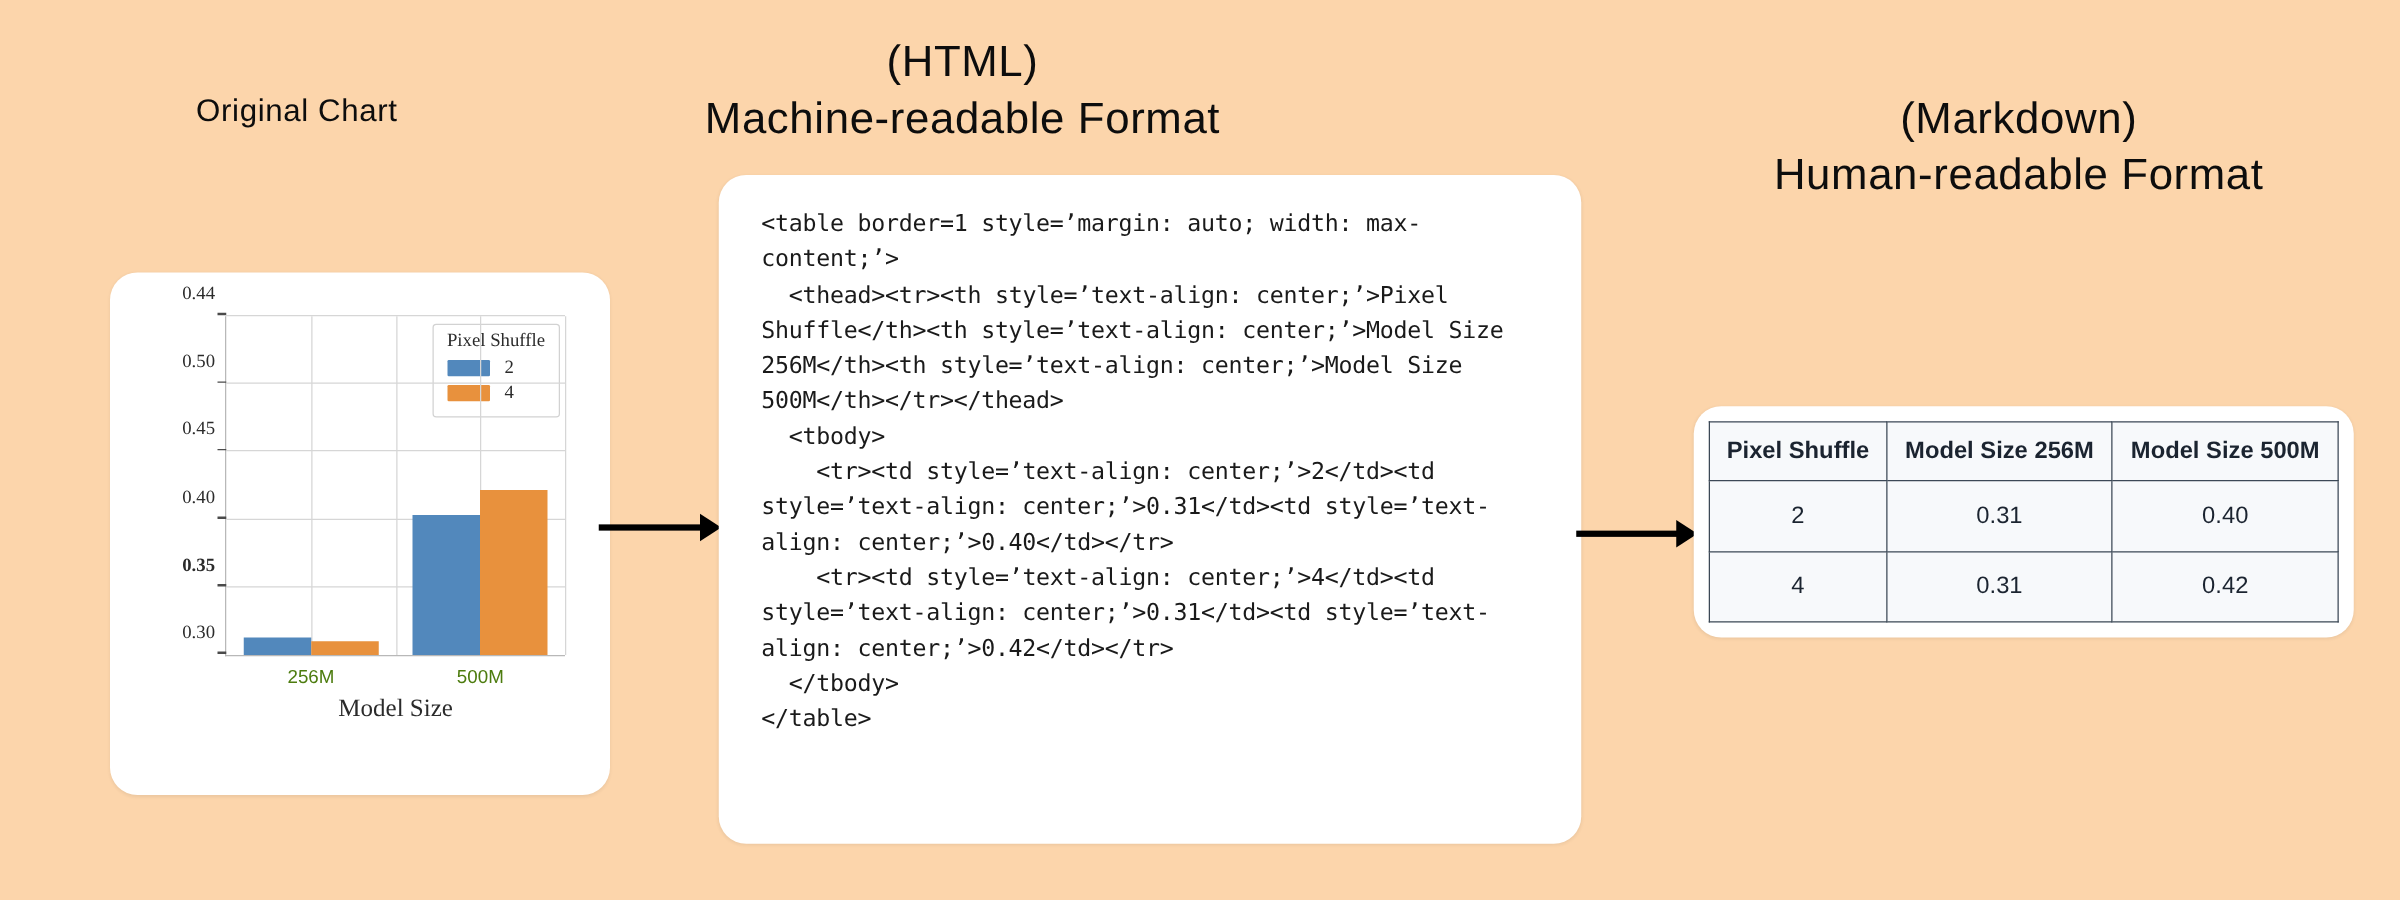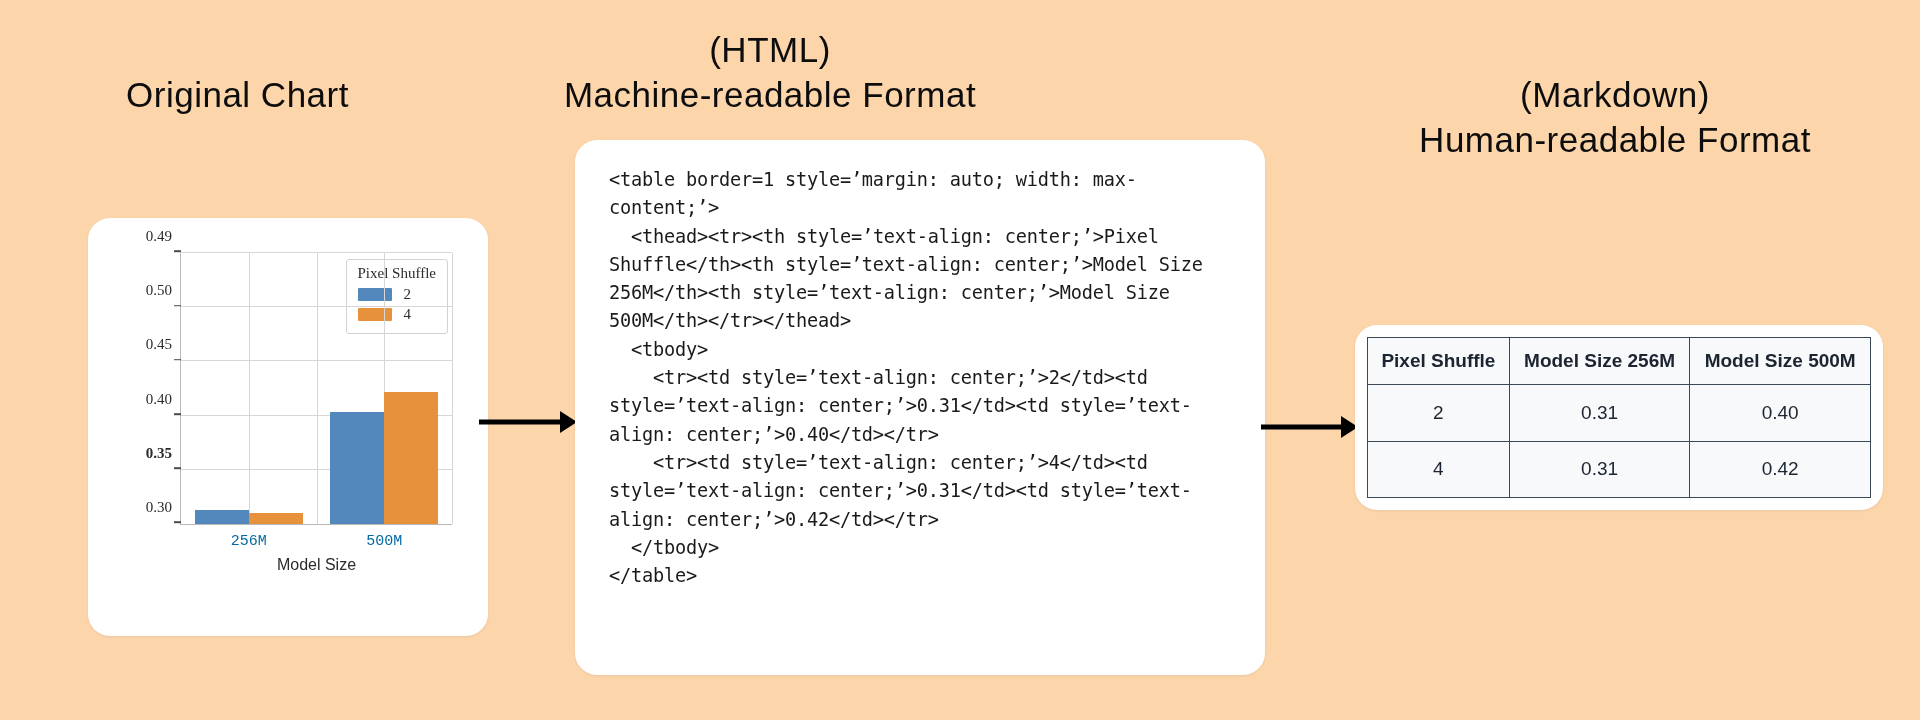--- a/index.html
+++ b/index.html
@@ -11,21 +11,21 @@
   }
   .panel-title{
     position:absolute;
     text-align:center;
     font-family:"Liberation Sans",sans-serif;
     font-weight:400;
     color:#0d0d0d;
     letter-spacing:0.5px;
     line-height:1.28;
   }
-  #title-original{ left:60px; top:73px; width:355px; font-size:35px; }
+  #title-original{ left:60px; top:73px; width:355px; font-size:25px; }
   #title-machine{ left:560px; top:28px; width:420px; font-size:35px; }
   #title-human{   left:1375px; top:73px; width:480px; font-size:35px; }
 
   .card{
     position:absolute;
     background:#ffffff;
     border-radius:22px;
     box-shadow:0 1px 3px rgba(0,0,0,0.07);
   }
 
@@ -48,28 +48,28 @@
     font-family:"Liberation Serif",serif;
     font-size:15px; color:#2b2b2b; white-space:nowrap;
   }
   .ytick-mark{
     position:absolute; right:100%; width:7px; height:1.6px;
     background:#4a4a4a; transform:translateY(-50%);
   }
   .xtick-label{
     position:absolute; top:calc(100% + 9px);
     transform:translateX(-50%);
-    font-family:Liberation Mono, monospace;
-    font-size:15px; color:#0369a1; white-space:nowrap;text-align:center;
+    font-family:Liberation Sans, sans-serif;
+    font-size:15px; color:#4d7c0f; white-space:nowrap;text-align:center;
   }
   .xaxis-title{
     position:absolute; top:calc(100% + 32px); left:50%;
     transform:translateX(-50%);
-    font-family:Liberation Sans, sans-serif;
-    font-size:16px; color:#2b2b2b; white-space:nowrap;
+    font-family:Liberation Serif, serif;
+    font-size:20px; color:#2b2b2b; white-space:nowrap;
   }
   .bar{ position:absolute; bottom:0; }
   .legend{
     position:absolute; right:4px; top:6px;
     background:#fff; border:1px solid #d2d2d2; border-radius:3px;
     padding:5px 11px 7px 11px;
   }
   .legend-title{
     font-family:"Liberation Serif",serif;
     font-size:15px; color:#2b2b2b; text-align:center;
@@ -171,21 +171,21 @@
         <div class="ytick-mark" style="bottom: 40%;"></div>
         <div class="ytick-label" style="bottom: 40%;">0.40</div>
         <div class="gridline" style="bottom: 60%;"></div>
         <div class="ytick-mark" style="bottom: 60%;"></div>
         <div class="ytick-label" style="bottom: 60%;">0.45</div>
         <div class="gridline" style="bottom: 80%;"></div>
         <div class="ytick-mark" style="bottom: 80%;"></div>
         <div class="ytick-label" style="bottom: 80%;">0.50</div>
         <div class="gridline" style="bottom: 100%;"></div>
         <div class="ytick-mark" style="bottom: 100%;"></div>
-        <div class="ytick-label" style="bottom: 100%;">0.49</div>
+        <div class="ytick-label" style="bottom: 100%;">0.44</div>
         <div class="vgridline" style="left: 25%;"></div>
         <div class="xtick-label" style="left: 25%;">256M</div>
         <div class="bar" style="left: 5%; width: 20%; height: 5.2%; background: rgb(82, 136, 188);"></div>
         <div class="bar" style="left: 25%; width: 20%; height: 4%; background: rgb(232, 145, 61);"></div>
         <div class="vgridline" style="left: 50%;"></div>
         <div class="vgridline" style="left: 75%;"></div>
         <div class="xtick-label" style="left: 75%;">500M</div>
         <div class="bar" style="left: 55%; width: 20%; height: 41.2%; background: rgb(82, 136, 188);"></div>
         <div class="bar" style="left: 75%; width: 20%; height: 48.8%; background: rgb(232, 145, 61);"></div>
         <div class="vgridline" style="left: 100%;"></div>

